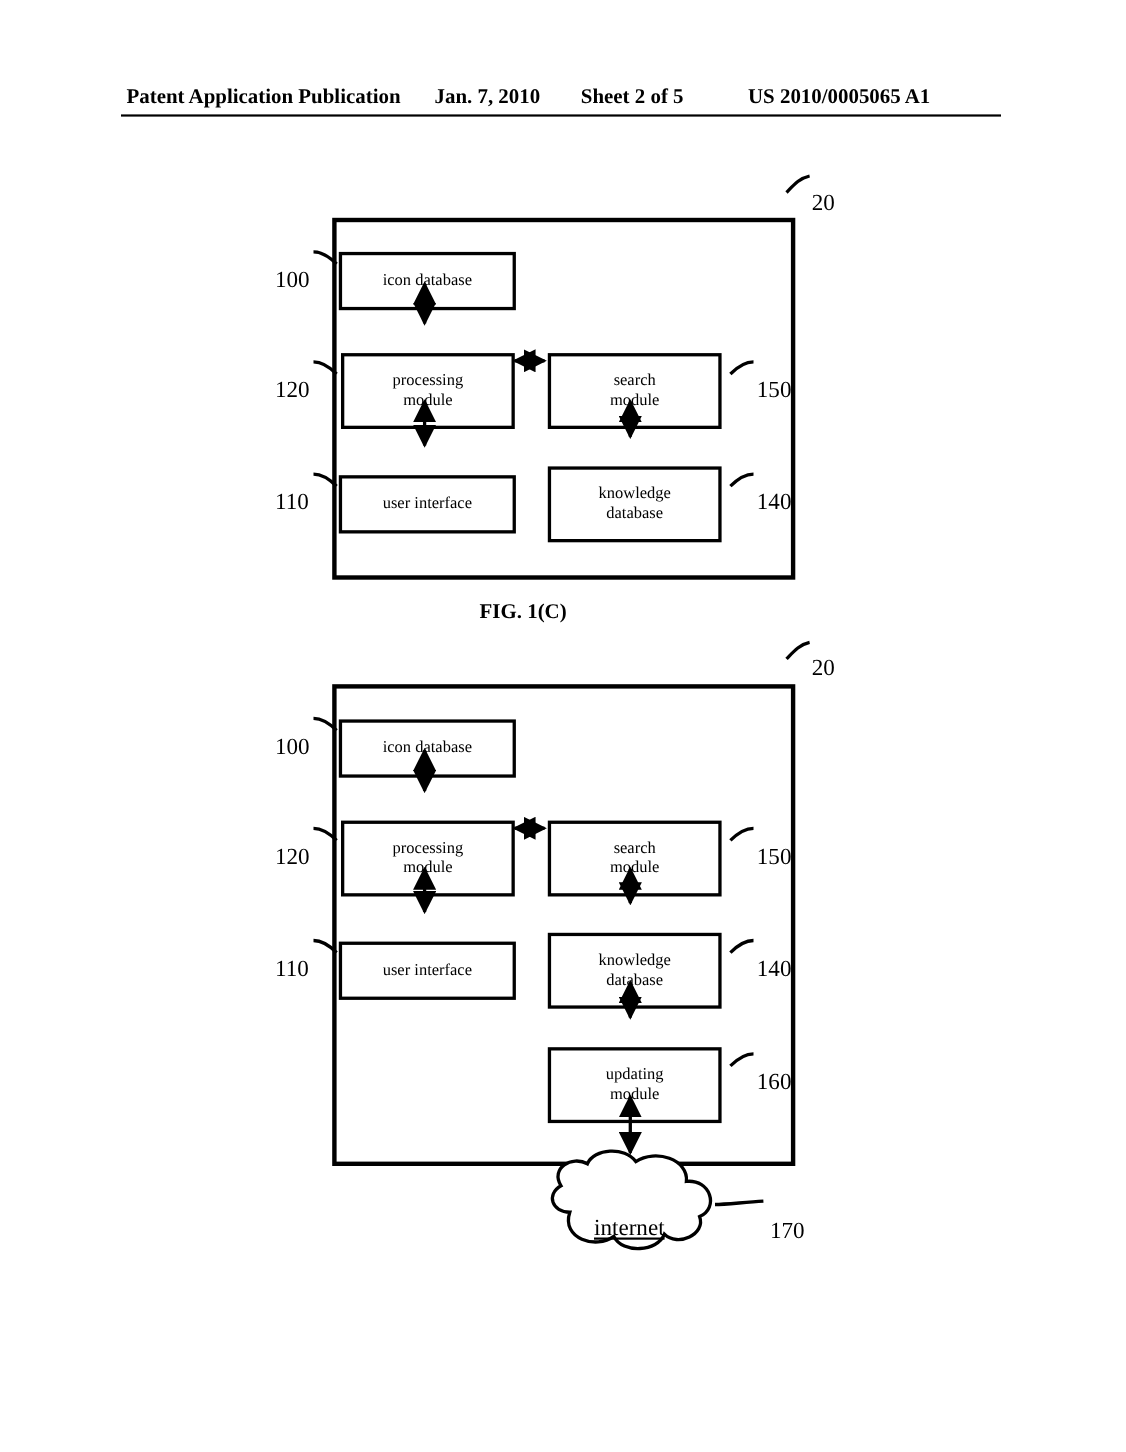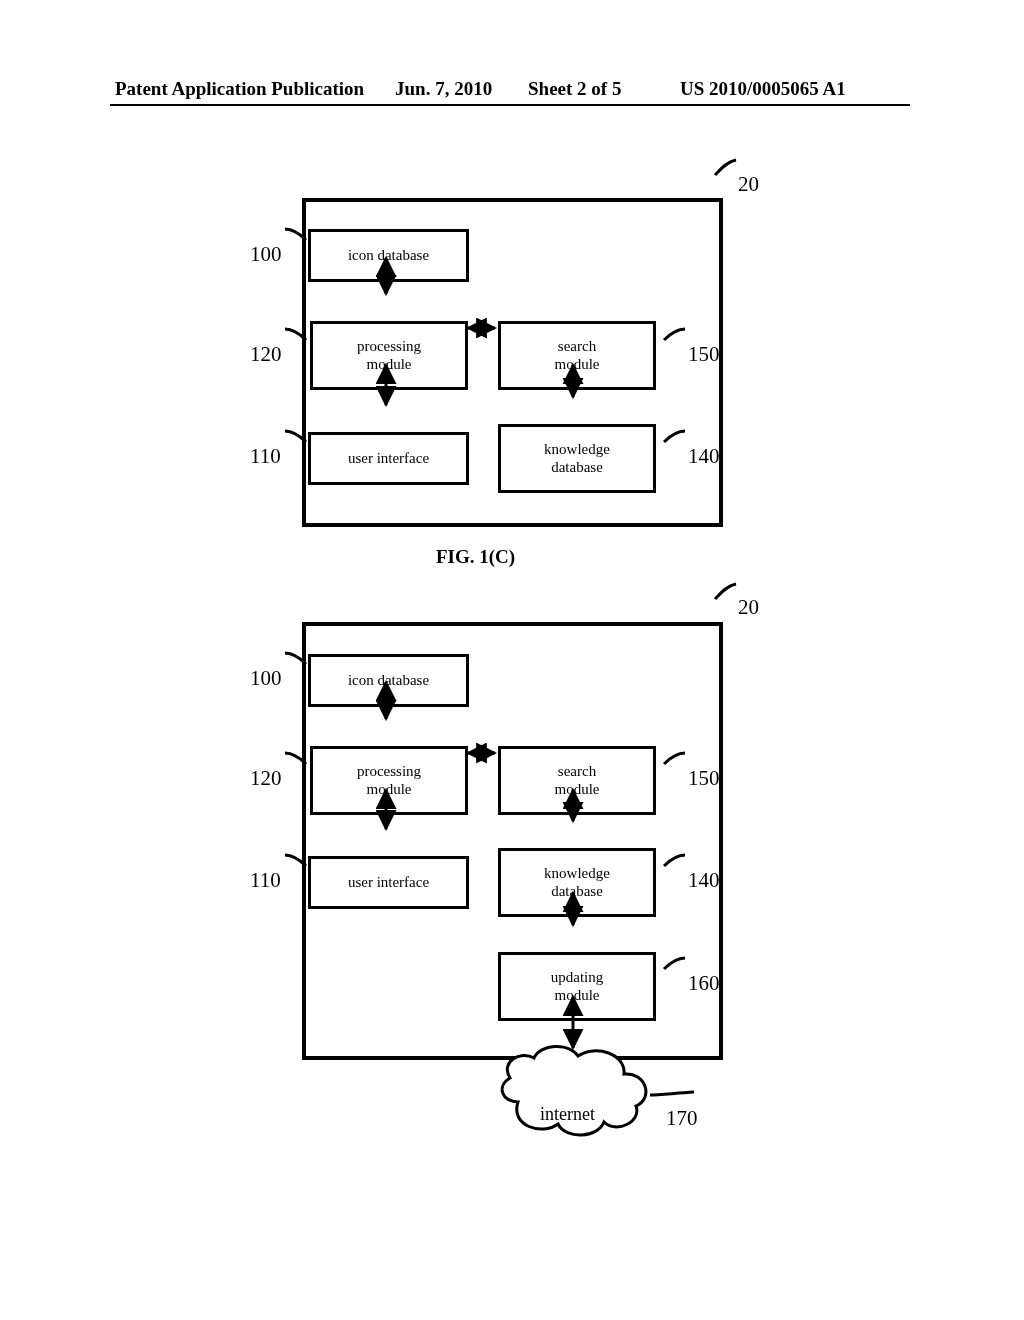--- a/index.html
+++ b/index.html
@@ -50,21 +50,21 @@
   .caption { font-size: 19px; font-weight: bold; }
   svg { position: absolute; left: 0; top: 0; pointer-events: none; }
 </style>
 </head>
 <body>
 
 <div class="page">
 
   <div class="header">
     <span class="pub">Patent Application Publication</span>
-    <span class="date">Jun. 7, 2010</span>
+    <span class="date">Jan. 7, 2010</span>
     <span class="sheet">Sheet 2 of 5</span>
     <span class="num">US 2010/0005065 A1</span>
   </div>
   <div class="header-rule"></div>
 
   <div class="abs" style="left:302px; top:174px; width:413px; height:321px; border:4px solid #000;"></div>
 
   <span class="abs label" style="left:738px; top:148px;">20</span>
   <svg width="1024" height="1320">
     <path d="M 715 175 C 720 170, 726 162, 736 160" stroke="#000" stroke-width="3" fill="none"></path>
@@ -194,22 +194,22 @@
     <path d="M 518 1102
              C 502 1102, 496 1086, 510 1078
              C 500 1062, 520 1050, 534 1058
              C 540 1044, 568 1042, 578 1056
              C 596 1044, 626 1054, 624 1074
              C 646 1072, 654 1098, 636 1106
              C 642 1122, 616 1134, 604 1122
              C 598 1138, 566 1140, 558 1124
              C 542 1136, 510 1126, 518 1102 Z" stroke="#000" stroke-width="3" fill="#fff"></path>
   </svg>
-  <span class="abs" style="left:540px; top:1080px; font-size:18px;">internet</span>
-  <span class="abs label" style="left:666px; top:1082px;text-align:right;">170</span>
+  <span class="abs" style="left:540px; top:1080px; font-size:21px;text-decoration:underline;">internet</span>
+  <span class="abs label" style="left:700px; top:1082px;text-align:right;">170</span>
   <svg width="1024" height="1320">
     <path d="M 650 1095 C 660 1095, 676 1093, 694 1092" stroke="#000" stroke-width="3" fill="none"></path>
   </svg>
 
   <svg width="1024" height="1320">
     <defs>
       <marker id="ahD" viewBox="0 0 10 10" refX="9" refY="5" markerWidth="7" markerHeight="7" orient="auto-start-reverse">
         <path d="M 0 0 L 10 5 L 0 10 z" fill="#000"></path>
       </marker>
     </defs>

